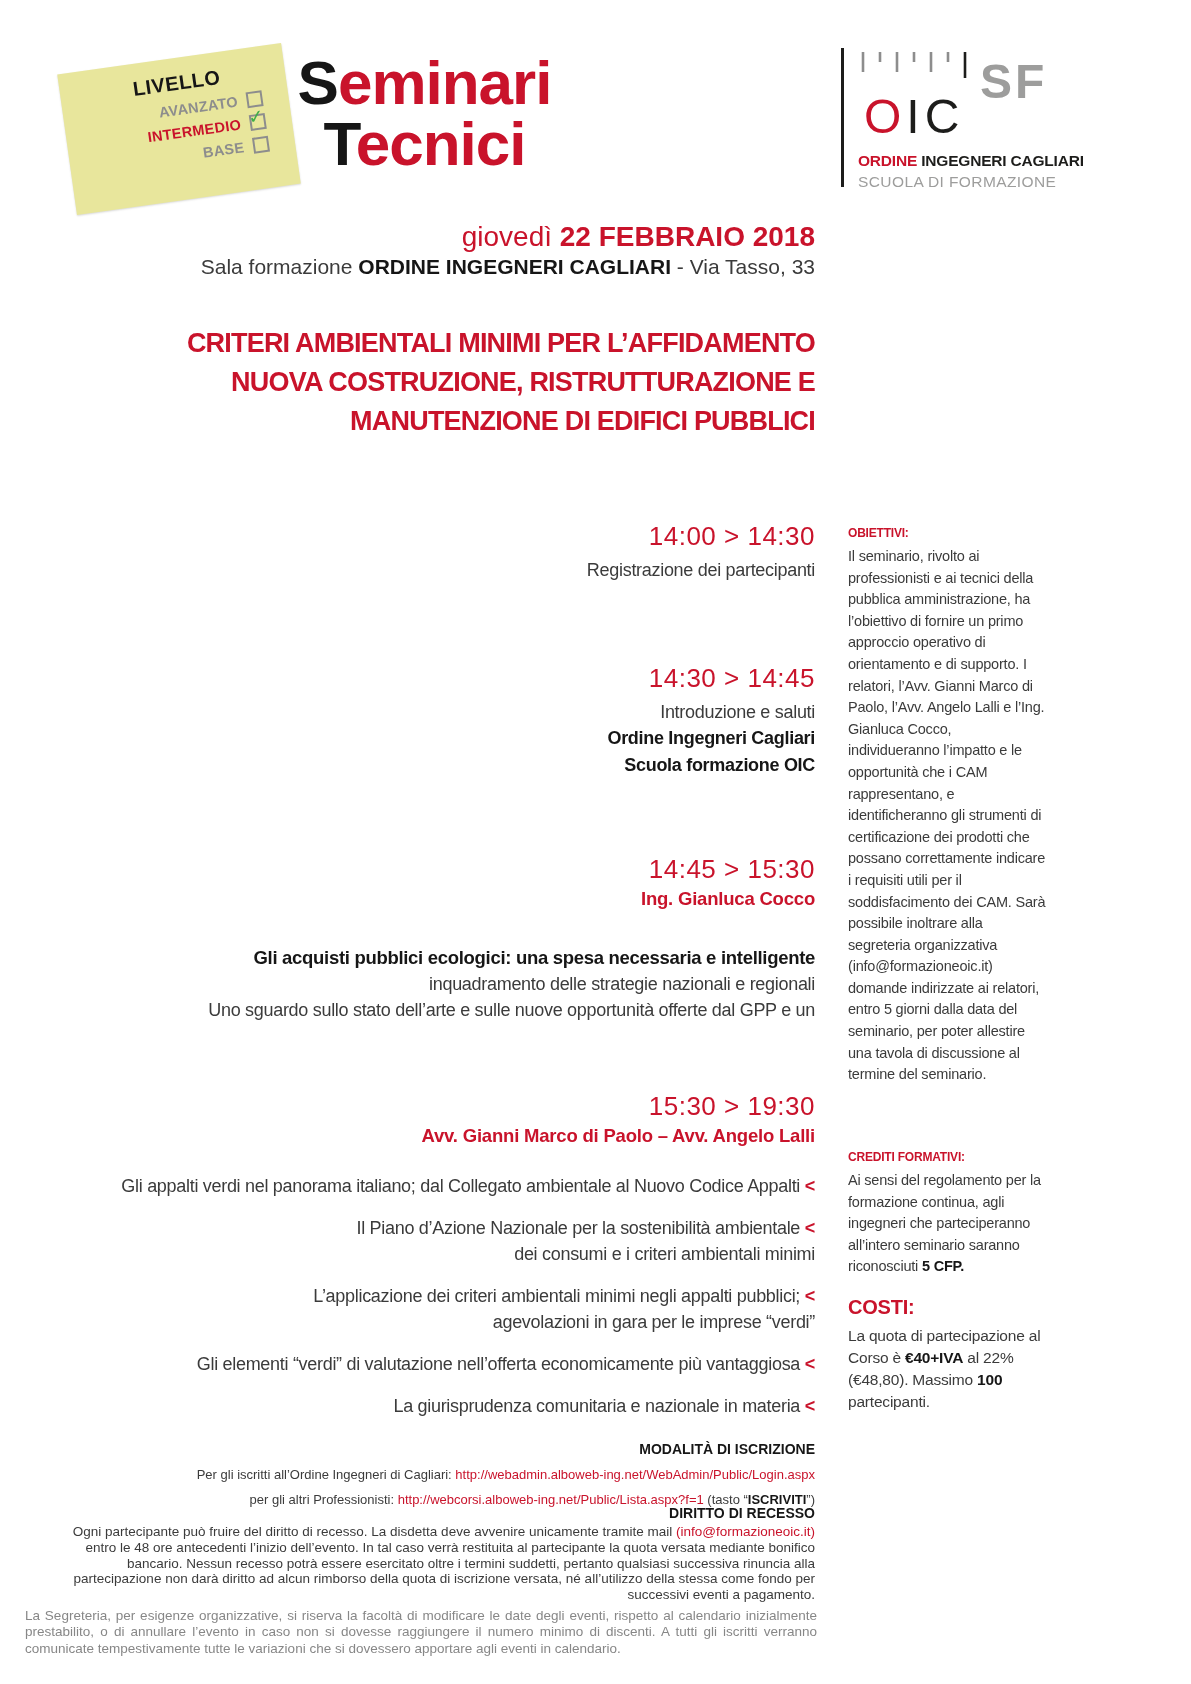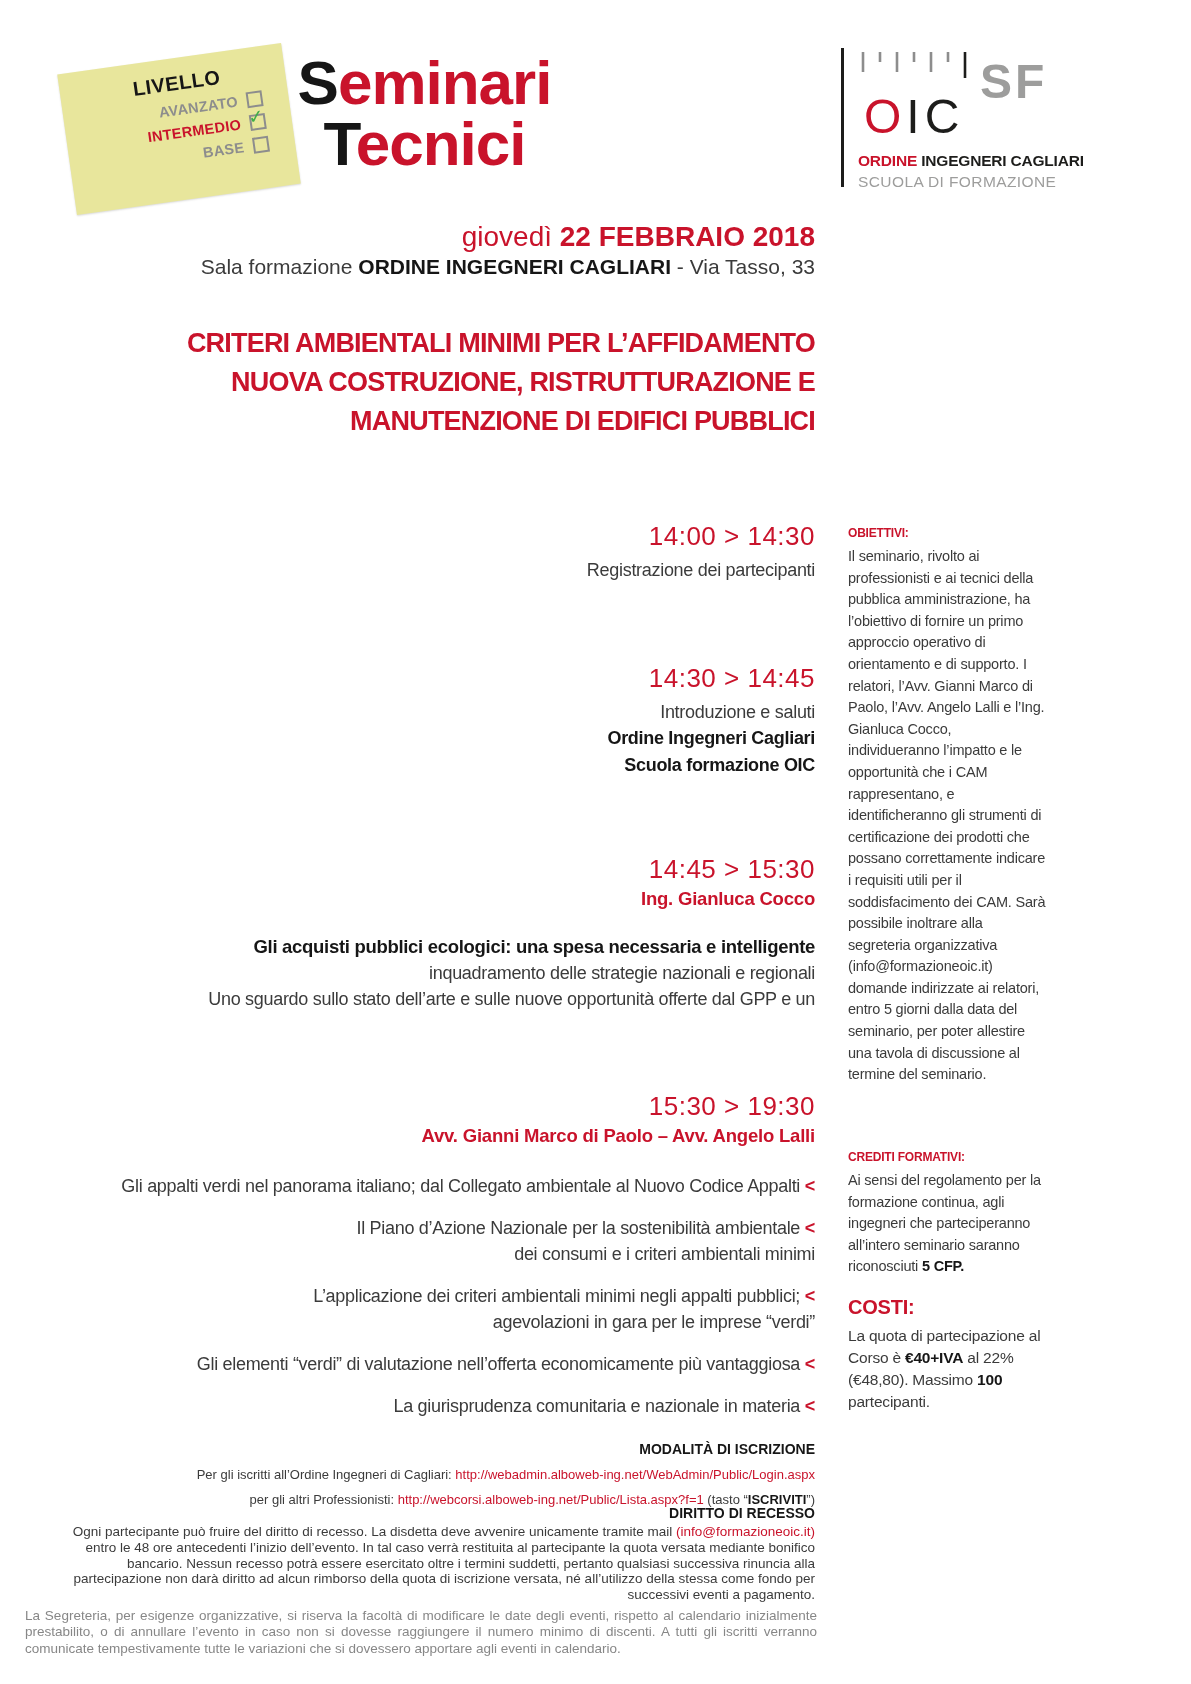--- a/index.html
+++ b/index.html
@@ -42,21 +42,21 @@
   .date-line .d{font-weight:bold;}
   .venue-line{font-size:21px; line-height:27px; color:#3b3b3b; white-space:nowrap;}
   .venue-line .b{font-weight:bold; color:#161616;}
   .eventtitle{top:324px;}
   .eventtitle .tl{white-space:nowrap; font-size:27px; line-height:39px; font-weight:bold; letter-spacing:-.8px; color:#c9132b;}
   .time{font-size:26px; line-height:26px; color:#c9132b; letter-spacing:.5px; white-space:nowrap;}
   .body-line{font-size:18px; line-height:26px; letter-spacing:-.3px; color:#3b3b3b; white-space:nowrap;}
   .host-line{font-size:18px; line-height:27px; font-weight:bold; letter-spacing:-.3px; color:#161616; white-space:nowrap;}
   .speaker{font-size:18.5px; line-height:22px; font-weight:bold; color:#c9132b; letter-spacing:-.2px; white-space:nowrap;}
   .talk-title{font-size:18.5px; font-weight:bold; color:#161616; letter-spacing:-.3px; line-height:26px; white-space:nowrap;}
-  .mt6{margin-top:6px;} .mt8{margin-top:8px;} .mt26{margin-top:26px;} .mt28{margin-top:24px;text-align:right;}
+  .mt6{margin-top:6px;} .mt8{margin-top:8px;} .mt26{margin-top:26px;} .mt28{margin-top:35px;text-align:right;}
   .topic{display:flex; flex-direction:column; align-items:flex-end; margin-bottom:16px;}
   .topic:last-child{margin-bottom:0;}
   .topic .m{color:#c9132b; font-weight:bold;}
   .s1{top:523px;} .s2{top:665px;} .s3{top:856px;} .s4{top:1093px;}
   
   .side{position:absolute; left:848px; width:198px;}
   .side-h{font-size:12px; font-weight:bold; color:#c9132b; letter-spacing:-.2px; margin-bottom:6px;}
   .side-p{font-size:14.5px; line-height:21.6px; letter-spacing:-.2px; color:#3b3b3b;}
   .side-p .b{font-weight:bold; color:#161616;}
   .obiettivi{top:526px;} .crediti{top:1150px;} .costi{top:1296px;}

